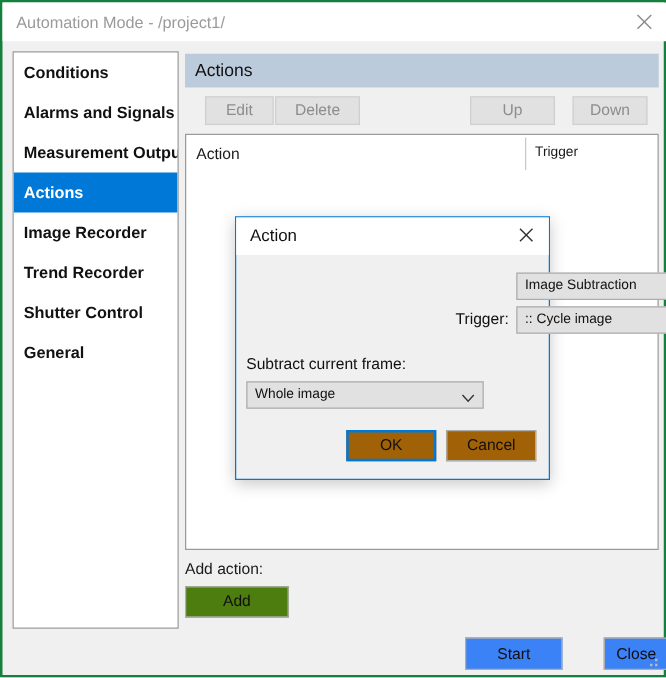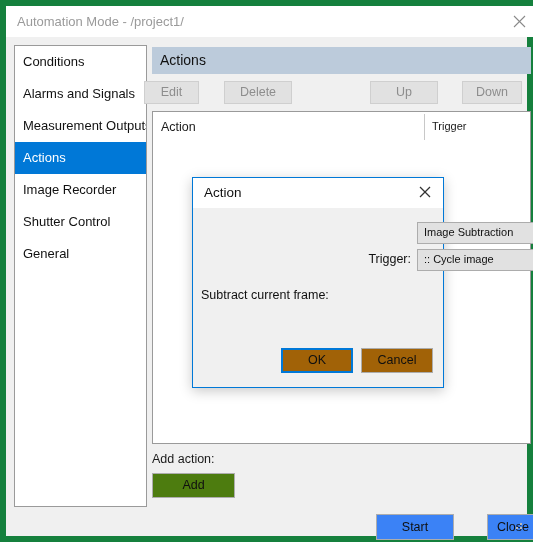--- a/index.html
+++ b/index.html
@@ -17,21 +17,21 @@
     position: relative;
   }
 
   
   #window {
     position: absolute;
     left: 0; top: 0;
     width: 533px;
     height: 542px;
     background: #f0f0f0;
-    border: 6px solid #15803d;
+    border: 2px solid #15803d;
     box-sizing: border-box;
   }
 
   
   #titlebar {
     position: absolute;
     left: 0; top: 0;
     width: 531px;
     height: 31px;
     background: #ffffff;
@@ -60,20 +60,21 @@
   #sidebar {
     position: absolute;
     left: 8px;
     top: 39px;
     width: 133px;
     height: 462px;
     background: #ffffff;
     border: 1px solid #9a9a9a;
     box-sizing: border-box;
     overflow: hidden;
+    font-weight: bold;
   }
   .side-item {
     height: 32px;
     line-height: 32px;
     padding-left: 8px;
     font-size: 13px;
     color: #111;
     white-space: nowrap;
   }
   .side-item.selected {
@@ -103,23 +104,23 @@
     height: 23px;
     background: #e1e1e1;
     border: 1px solid #cfcfcf;
     box-sizing: border-box;
     color: #8d8d8d;
     font-size: 12.5px;
     text-align: center;
     line-height: 21px;
     font-family: "Liberation Sans", sans-serif;
   }
-  #btn-edit   { left: 138px; top: 75px;  width: 55px; }
+  #btn-edit   { left: 162px; top: 75px;  width: 55px; }
   #btn-delete { left: 218px; top: 75px;  width: 68px; }
-  #btn-up     { left: 364px; top: 75px;  width: 68px; }
+  #btn-up     { left: 374px; top: 75px;  width: 68px; }
   #btn-down   { left: 456px; top: 75px;  width: 60px; }
 
   
   #listbox {
     position: absolute;
     left: 146px;
     top: 105px;
     width: 379px;
     height: 333px;
     background: #ffffff;
@@ -302,20 +303,21 @@
       </span>
     </div>
   </div>
 
   <div id="sidebar">
     <div class="side-item">Conditions</div>
     <div class="side-item">Alarms and Signals</div>
     <div class="side-item">Measurement Outputs</div>
     <div class="side-item selected">Actions</div>
     <div class="side-item">Image Recorder</div>
+    <div class="side-item">Trend Recorder</div>
     <div class="side-item">Shutter Control</div>
     <div class="side-item">General</div>
   </div>
 
   <div id="panel-header">
     <span>Actions</span>
   </div>
 
   <div class="tbtn" id="btn-edit">Edit</div>
   <div class="tbtn" id="btn-delete">Delete</div>
@@ -360,18 +362,26 @@
 
     </div>
 
     <div class="dlg-label" id="lbl-trigger">Trigger:</div>
     <div class="combo" id="cmb-trigger">
       <span class="val">:: Cycle image</span>
 
     </div>
 
     <div class="dlg-label" id="lbl-subtract">Subtract current frame:</div>
+    <div class="combo" id="cmb-subtract">
+      <span class="val">Whole image</span>
+      <span class="arrow">
+        <svg width="11" height="8" viewBox="0 0 11 8">
+          <polyline points="1,1 5.5,6 10,1" fill="none" stroke="#333" stroke-width="1.1"></polyline>
+        </svg>
+      </span>
+    </div>
 
     <div class="dbtn" id="dlg-ok">OK</div>
     <div class="dbtn" id="dlg-cancel">Cancel</div>
   </div>
 
 </div>
 
 </body></html>

